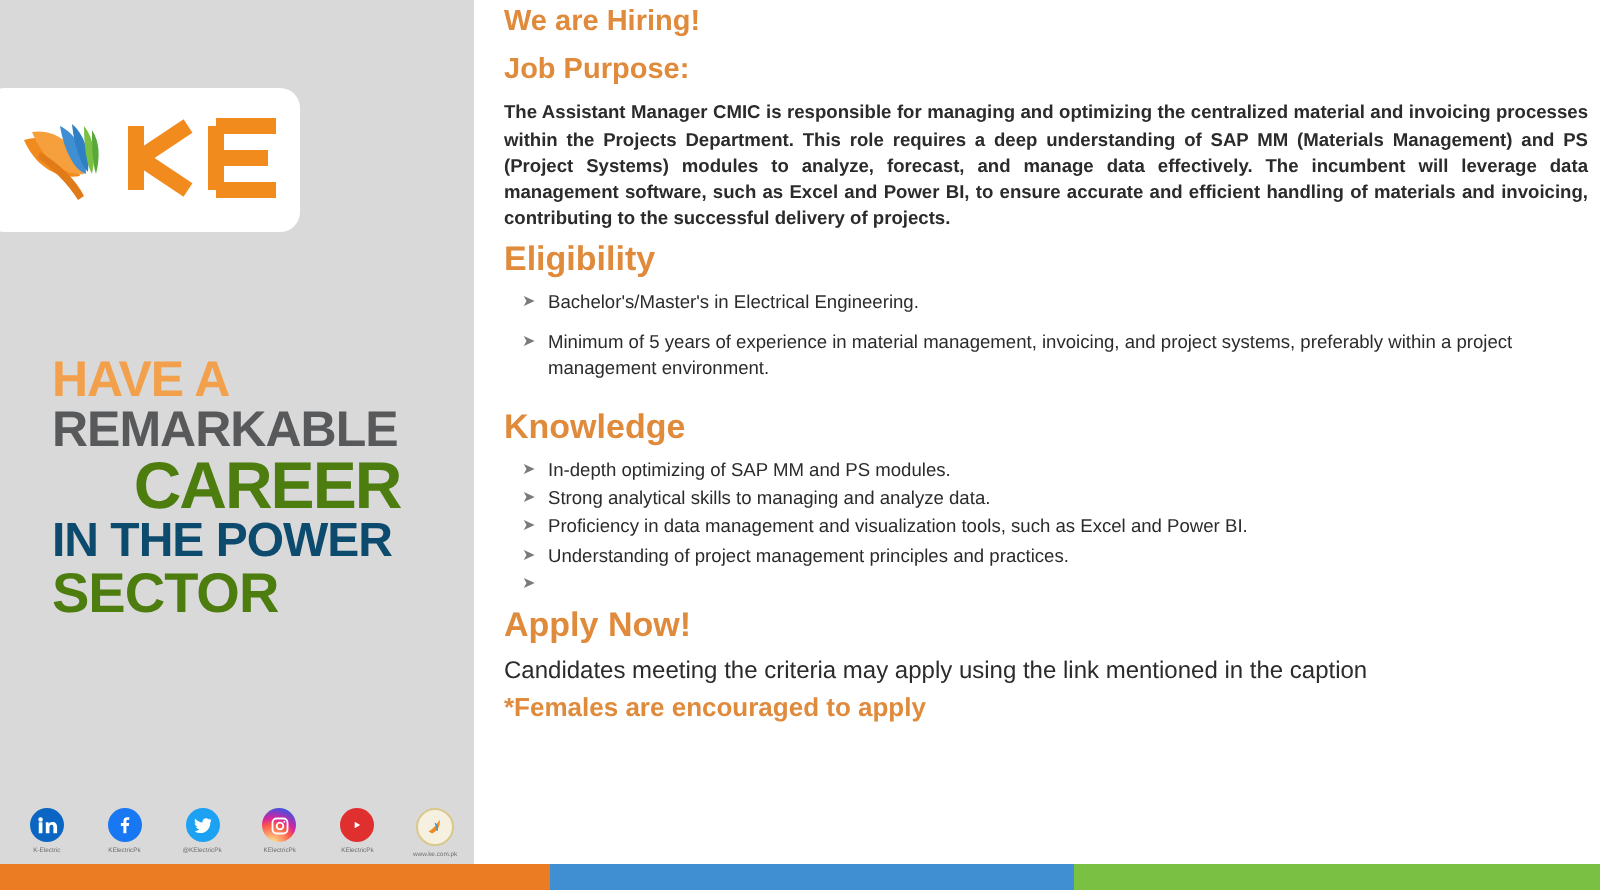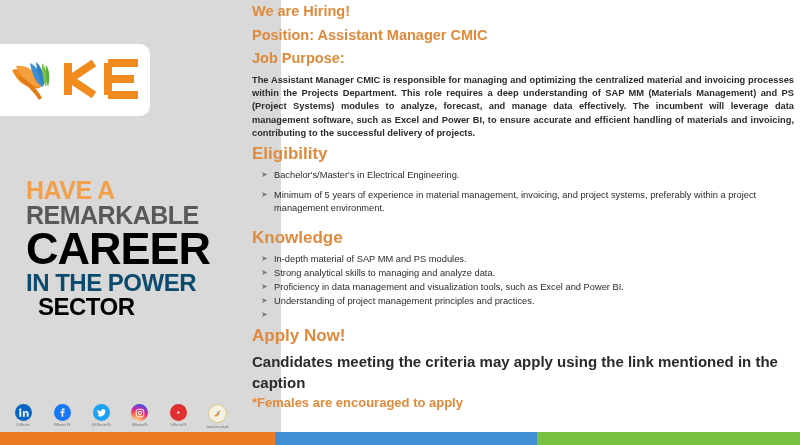--- a/index.html
+++ b/index.html
@@ -19,21 +19,21 @@
     width: 800px;
     height: 445px;
     background: #ffffff;
   }
 
   
   #left-panel {
     position: absolute;
     left: 0;
     top: 0;
-    width: 281px;
+    width: 237px;
     height: 432px;
     background: #d9d9d9;
     box-sizing: border-box;
   }
   #logo-card {
     position: absolute;
     left: -8px;
     top: 44px;
     width: 158px;
     height: 72px;
@@ -61,23 +61,23 @@
   }
   .tag-line {
     font-weight: bold;
     line-height: 0.98;
     letter-spacing: -0.5px;
     white-space: nowrap;
     margin: 0;
   }
   .tag-1 { font-size: 25px; color: #f2a04b; }
   .tag-2 { font-size: 25px; color: #58595b; }
-  .tag-3 { font-size: 45px; color: #000000; letter-spacing: -1px; }
+  .tag-3 { font-size: 33px; color: #4d7c0f; letter-spacing: -1px; text-align: center; }
   .tag-4 { font-size: 24px; color: #0c4a6e; }
-  .tag-5 { font-size: 24px; color: #000000; margin-left: 12px; }
+  .tag-5 { font-size: 28px; color: #4d7c0f; }
 
   
   #social-row {
     position: absolute;
     left: 0;
     top: 404px;
     width: 241px;
     height: 28px;
     display: flex;
     justify-content: space-around;
@@ -160,24 +160,23 @@
   ul.bullets li .arrow-bullet {
     position: absolute;
     left: 9px;
     top: 0px;
     color: #7a7a7a;
     font-size: 8px;
     line-height: 1.6;
   }
   #apply-note {
     color: #2b2b2b;
-    font-size: 15px;
+    font-size: 12px;
     line-height: 1.4;
     margin: 0 0 2px 0;
-    font-weight: bold;
   }
   #females-note {
     color: #e08a3c;
     font-weight: bold;
     font-size: 13px;
     margin: 0;
     line-height: 1.2;
   }
   .gap-small { height: 5px; }
   .gap-med { height: 11px; }
@@ -296,21 +295,20 @@
         </span>
         <span class="social-handle">www.ke.com.pk</span>
       </div>
 
     </div>
   </div>
 
   <div id="content">
 
     <h1 class="heading">We are Hiring!</h1>
-    <h2 class="heading">Position: Assistant Manager CMIC</h2>
     <h3 class="heading">Job Purpose:</h3>
 
     <p class="body-text">The Assistant Manager CMIC is responsible for managing and optimizing the centralized material and invoicing processes within the Projects Department. This role requires a deep understanding of SAP MM (Materials Management) and PS (Project Systems) modules to analyze, forecast, and manage data effectively. The incumbent will leverage data management software, such as Excel and Power BI, to ensure accurate and efficient handling of materials and invoicing, contributing to the successful delivery of projects.</p>
 
     <h3 class="heading section">Eligibility</h3>
     <ul class="bullets spaced">
       <li>
         <span class="arrow-bullet">➤</span>
         <span>Bachelor's/Master's in Electrical Engineering.</span>
       </li>
@@ -319,21 +317,21 @@
         <span>Minimum of 5 years of experience in material management, invoicing, and project systems, preferably within a project management environment.</span>
       </li>
     </ul>
 
     <div class="gap-small"></div>
 
     <h3 class="heading section">Knowledge</h3>
     <ul class="bullets">
       <li>
         <span class="arrow-bullet">➤</span>
-        <span>In-depth material of SAP MM and PS modules.</span>
+        <span>In-depth optimizing of SAP MM and PS modules.</span>
       </li>
       <li>
         <span class="arrow-bullet">➤</span>
         <span>Strong analytical skills to managing and analyze data.</span>
       </li>
       <li>
         <span class="arrow-bullet">➤</span>
         <span>Proficiency in data management and visualization tools, such as Excel and Power BI.</span>
       </li>
       <li>

